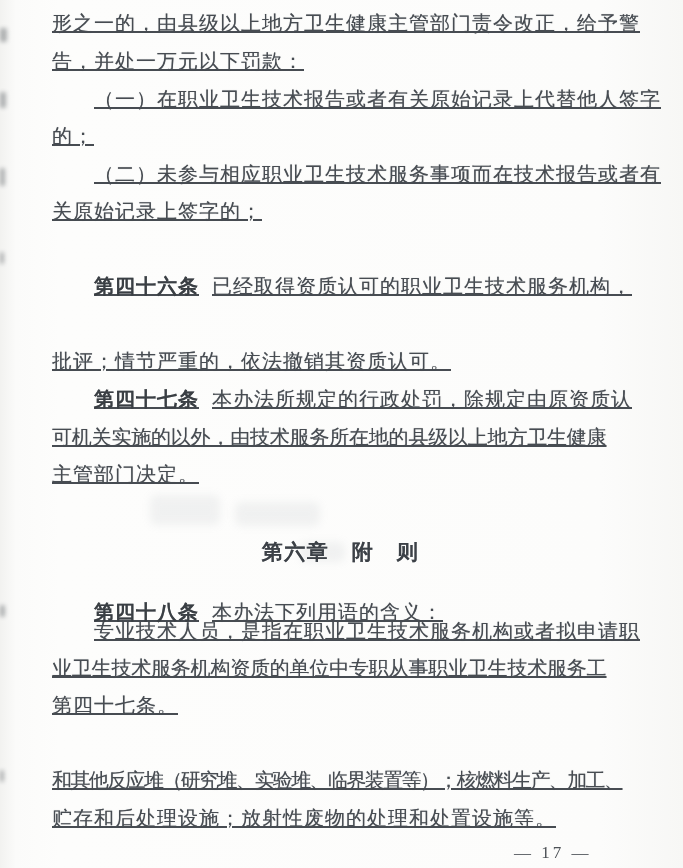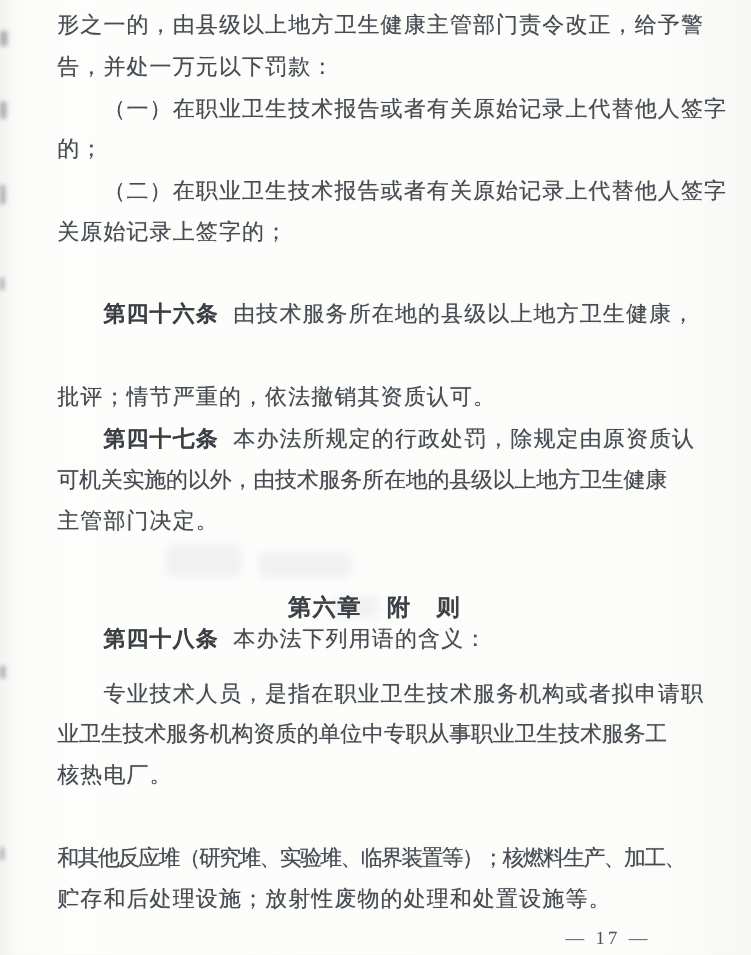--- a/index.html
+++ b/index.html
@@ -26,20 +26,21 @@
     background:#a7adb2;opacity:.14;
     filter:blur(4px);border-radius:6px;
   }
   .line{
     position:absolute;left:52px;
     font-size:20px;line-height:26px;
     letter-spacing:1px;
     color:#474c52;
     white-space:nowrap;
     text-shadow:0 0 .7px rgba(70,75,81,.55);
+    text-decoration:underline;
   }
   .indent{padding-left:42px;}
   .tight{letter-spacing:-1.6px;}
   .lead{
     font-weight:bold;color:#3a3f44;
     margin-right:13px;
     text-shadow:0 0 .6px rgba(58,63,68,.6);
   }
   .heading{
     position:absolute;left:0;width:681px;
@@ -66,32 +67,32 @@
   <div class="smudge" style="top:605px;width:5px;height:12px"></div>
   <div class="smudge" style="top:770px;width:4px;height:12px"></div>
   <div class="ghost" style="left:150px;top:495px;width:70px;height:30px"></div>
   <div class="ghost" style="left:235px;top:502px;width:85px;height:24px"></div>
   <div class="ghost" style="left:300px;top:542px;width:45px;height:20px"></div>
 
   <div class="line" style="top:10px"><span>形之一的，由县级以上地方卫生健康主管部门责令改正，给予警</span></div>
   <div class="line" style="top:48px"><span>告，并处一万元以下罚款：</span></div>
   <div class="line indent" style="top:86px"><span>（一）在职业卫生技术报告或者有关原始记录上代替他人签字</span></div>
   <div class="line" style="top:123px"><span>的；</span></div>
-  <div class="line indent" style="top:161px"><span>（二）在职业卫生技术报告或者有关原始记录上代替他人签字</span></div>
+  <div class="line indent" style="top:161px"><span>（二）未参与相应职业卫生技术服务事项而在技术报告或者有</span></div>
   <div class="line" style="top:198px"><span>关原始记录上签字的；</span></div>
-  <div class="line indent" style="top:273px"><span class="lead">第四十六条</span><span>由技术服务所在地的县级以上地方卫生健康，</span></div>
+  <div class="line indent" style="top:273px"><span class="lead">第四十六条</span><span>已经取得资质认可的职业卫生技术服务机构，</span></div>
   <div class="line" style="top:348px"><span>批评；情节严重的，依法撤销其资质认可。</span></div>
   <div class="line indent" style="top:386px"><span class="lead">第四十七条</span><span>本办法所规定的行政处罚，除规定由原资质认</span></div>
   <div class="line" style="top:424px;letter-spacing:-0.2px"><span>可机关实施的以外，由技术服务所在地的县级以上地方卫生健康</span></div>
   <div class="line" style="top:461px"><span>主管部门决定。</span></div>
 
   <div class="heading" style="top:538px">第六章　附　则</div>
 
-  <div class="line indent" style="top:568px"><span class="lead">第四十八条</span><span>本办法下列用语的含义：</span></div>
+  <div class="line indent" style="top:599px"><span class="lead">第四十八条</span><span>本办法下列用语的含义：</span></div>
   <div class="line indent" style="top:618px"><span>专业技术人员，是指在职业卫生技术服务机构或者拟申请职</span></div>
   <div class="line" style="top:655px;letter-spacing:-0.2px"><span>业卫生技术服务机构资质的单位中专职从事职业卫生技术服务工</span></div>
-  <div class="line" style="top:692px"><span>核热电厂。</span></div>
+  <div class="line" style="top:692px"><span>第四十七条。</span></div>
   <div class="line tight" style="top:767px"><span>和其他反应堆（研究堆、实验堆、临界装置等）；核燃料生产、加工、</span></div>
   <div class="line" style="top:805px"><span>贮存和后处理设施；放射性废物的处理和处置设施等。</span></div>
 
   <div class="pagenum">— 17 —</div>
 
 </div>
 
 </body></html>

